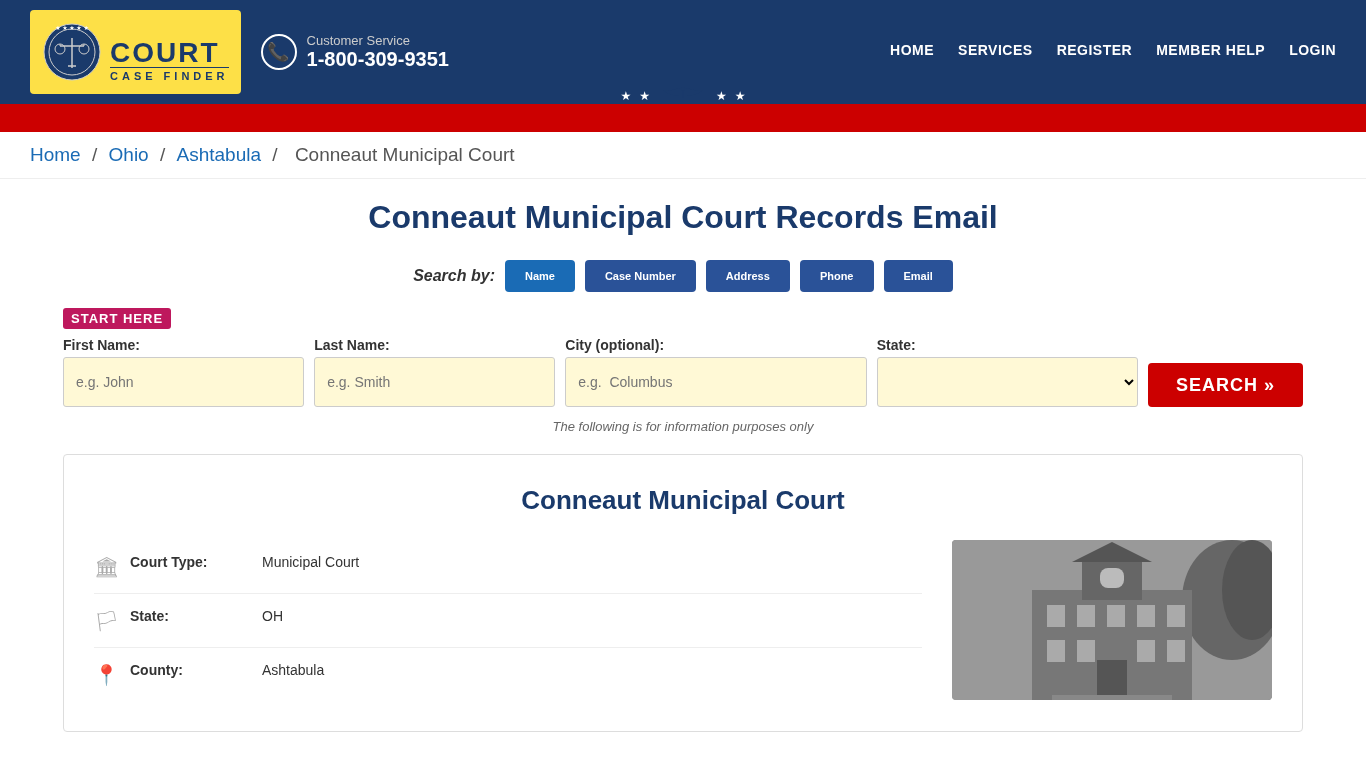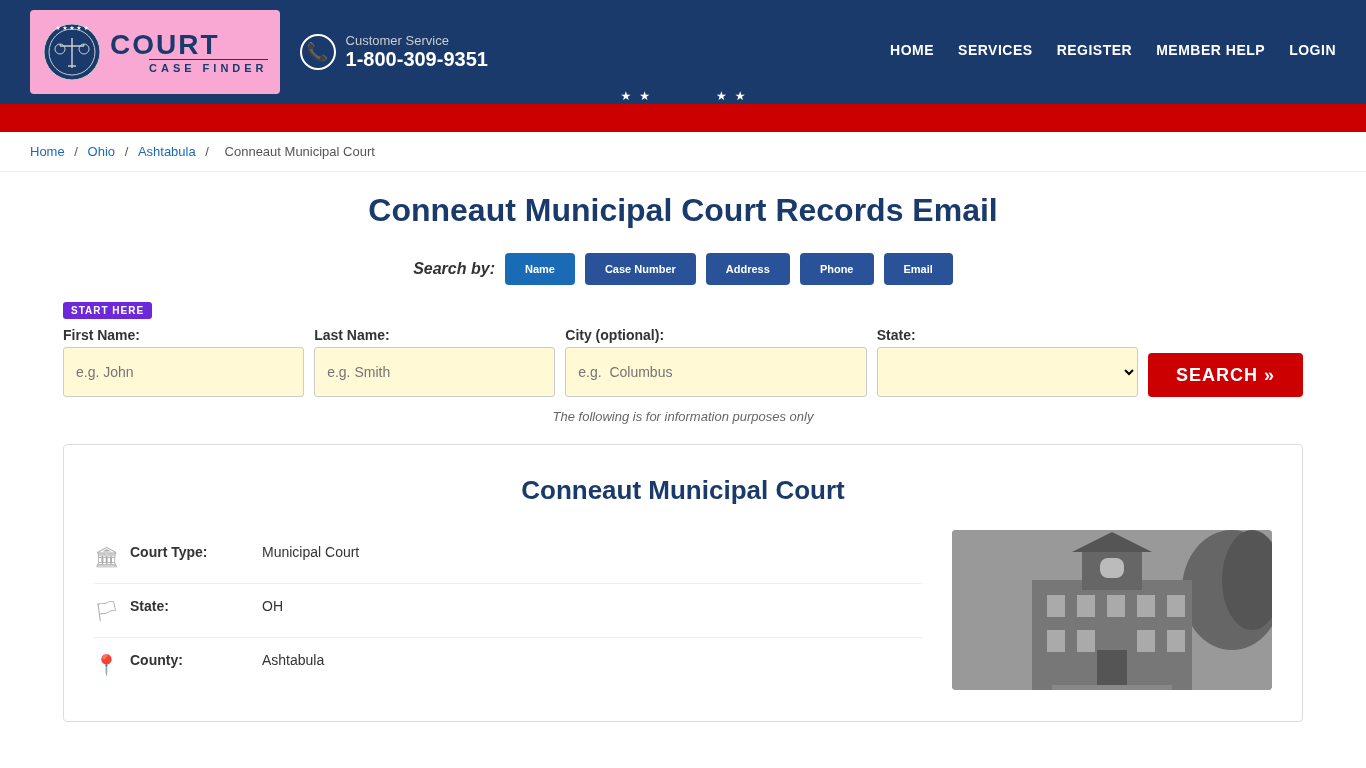--- a/index.html
+++ b/index.html
@@ -14,22 +14,22 @@
       padding: 10px 30px;
       min-height: 90px;
     }
     .header-left {
       display: flex;
       align-items: center;
       gap: 20px;
     }
     .logo-container {
       display: flex;
-      align-items: center;
-      background: #f9a8d4;
+      align-items: flex-end;
+      background: #fde047;
       border-radius: 4px;
       padding: 12px 12px;
       gap: 8px;
     }
     .logo-emblem {
       width: 60px;
       height: 60px;
     }
     .logo-text {
       display: flex;
@@ -42,21 +42,20 @@
       letter-spacing: 2px;
       line-height: 1;
     }
     .logo-case-finder {
       font-size: 11px;
       letter-spacing: 4px;
       color: #1a3a6b;
       font-weight: 600;
       border-top: 1px solid #1a3a6b;
       padding-top: 2px;
-      margin-left: 39px;
     }
     .customer-service {
       display: flex;
       align-items: center;
       gap: 10px;
       color: #fff;
     }
     .phone-icon-circle {
       width: 36px;
       height: 36px;
@@ -111,21 +110,21 @@
       gap: 8px;
       align-items: center;
       justify-content: center;
       color: #fff;
       font-size: 12px;
     }
 
     
     .breadcrumb {
       padding: 12px 30px;
-      font-size: 13px;
+      font-size: 19px;
       color: #555;
       border-bottom: 1px solid #eee;
     }
     .breadcrumb a {
       color: #1a6bb5;
       text-decoration: none;
     }
     .breadcrumb span { color: #555; margin: 0 6px; }
 
     
@@ -170,23 +169,23 @@
     .search-tab.active {
       background: #1a6bb5;
     }
     .search-tab.inactive {
       background: #2a5298;
     }
 
     
     .start-here-badge {
       display: inline-block;
-      background: #6d28d9;
-      color: #fff;
-      font-size: 10px;
+      background: #be185d;
+      color: #fff;
+      font-size: 13px;
       font-weight: 700;
       padding: 3px 8px;
       border-radius: 3px;
       margin-bottom: 8px;
       letter-spacing: 1px;
     }
 
     
     .search-form {
       margin-bottom: 10px;

